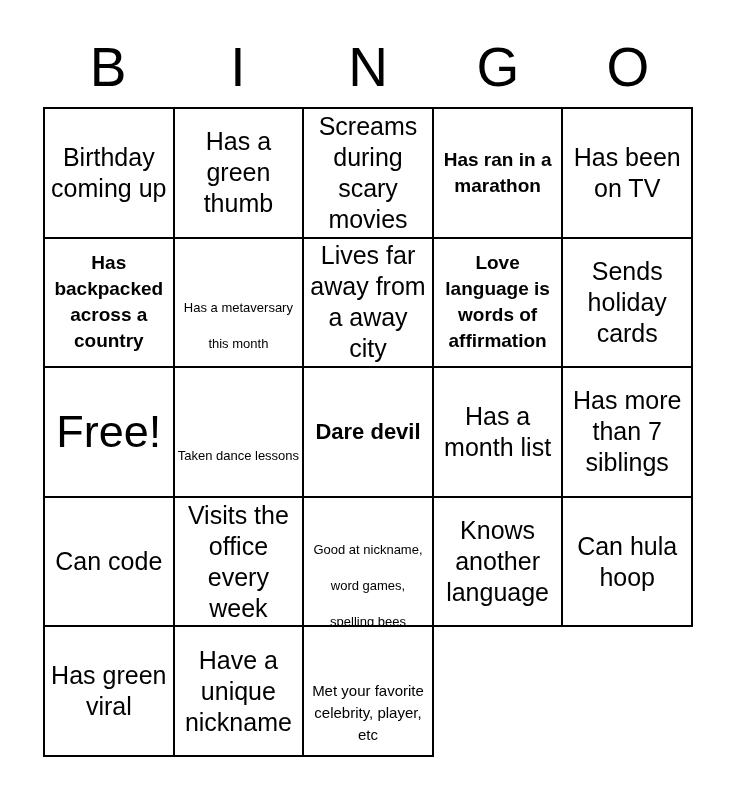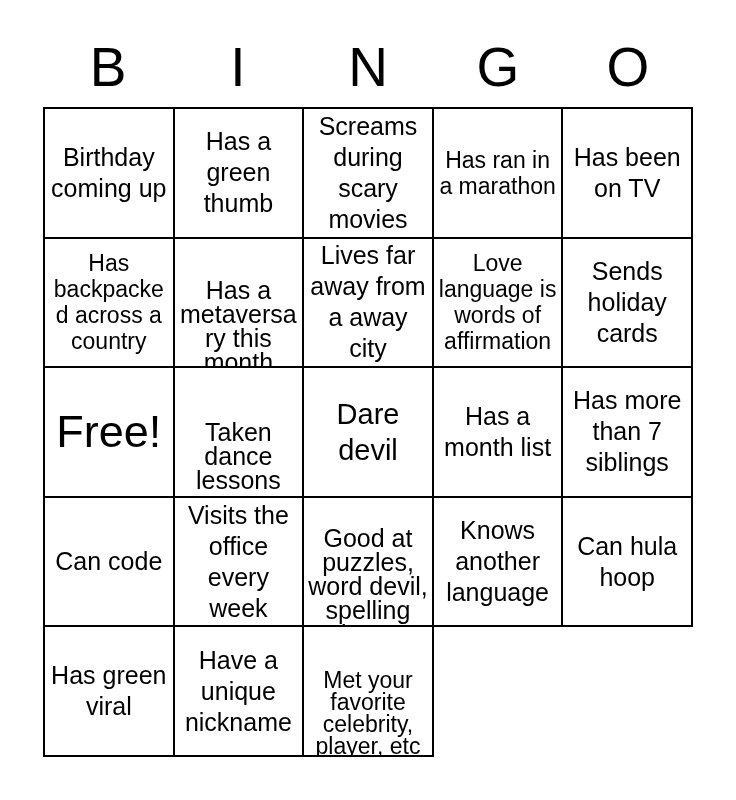--- a/index.html
+++ b/index.html
@@ -77,25 +77,25 @@
     display: block;
     width: 100%;
     text-align: center;
     color: #000000;
     font-weight: 400;
     word-wrap: break-word;
   }
 
   
   .fs-xl .cell-text { font-size: 45px; line-height: 52px; }
-  .fs-lg .cell-text { font-size: 29px; line-height: 36px; }
+  .fs-lg .cell-text { font-size: 22px; line-height: 36px; font-weight: bold; }
   .fs-md .cell-text { font-size: 25px; line-height: 31px; }
-  .fs-sm .cell-text { font-size: 23px; line-height: 26px; }
-  .fs-xs .cell-text { font-size: 25px; line-height: 24px; margin-top: 48px; }
-  .fs-xxs .cell-text { font-size: 23px; line-height: 22px; margin-top: 44px; }
+  .fs-sm .cell-text { font-size: 19px; line-height: 26px; font-weight: bold; }
+  .fs-xs .cell-text { font-size: 13px; line-height: 36px; margin-top: 48px; }
+  .fs-xxs .cell-text { font-size: 15px; line-height: 22px; margin-top: 44px; }
 </style>
 </head>
 <body>
 
 <div id="card">
 
   <div id="header">
       <div class="header-letter">B</div>
       <div class="header-letter">I</div>
       <div class="header-letter">N</div>
@@ -149,21 +149,21 @@
       <div class="cell fs-md">
         <span class="cell-text">Has more than 7 siblings</span>
       </div>
       <div class="cell fs-md">
         <span class="cell-text">Can code</span>
       </div>
       <div class="cell fs-md">
         <span class="cell-text">Visits the office every week</span>
       </div>
       <div class="cell fs-xs">
-        <span class="cell-text">Good at puzzles, word devil, spelling bees</span>
+        <span class="cell-text">Good at nickname, word games, spelling bees</span>
       </div>
       <div class="cell fs-md">
         <span class="cell-text">Knows another language</span>
       </div>
       <div class="cell fs-md">
         <span class="cell-text">Can hula hoop</span>
       </div>
       <div class="cell fs-md">
         <span class="cell-text">Has green viral</span>
       </div>

